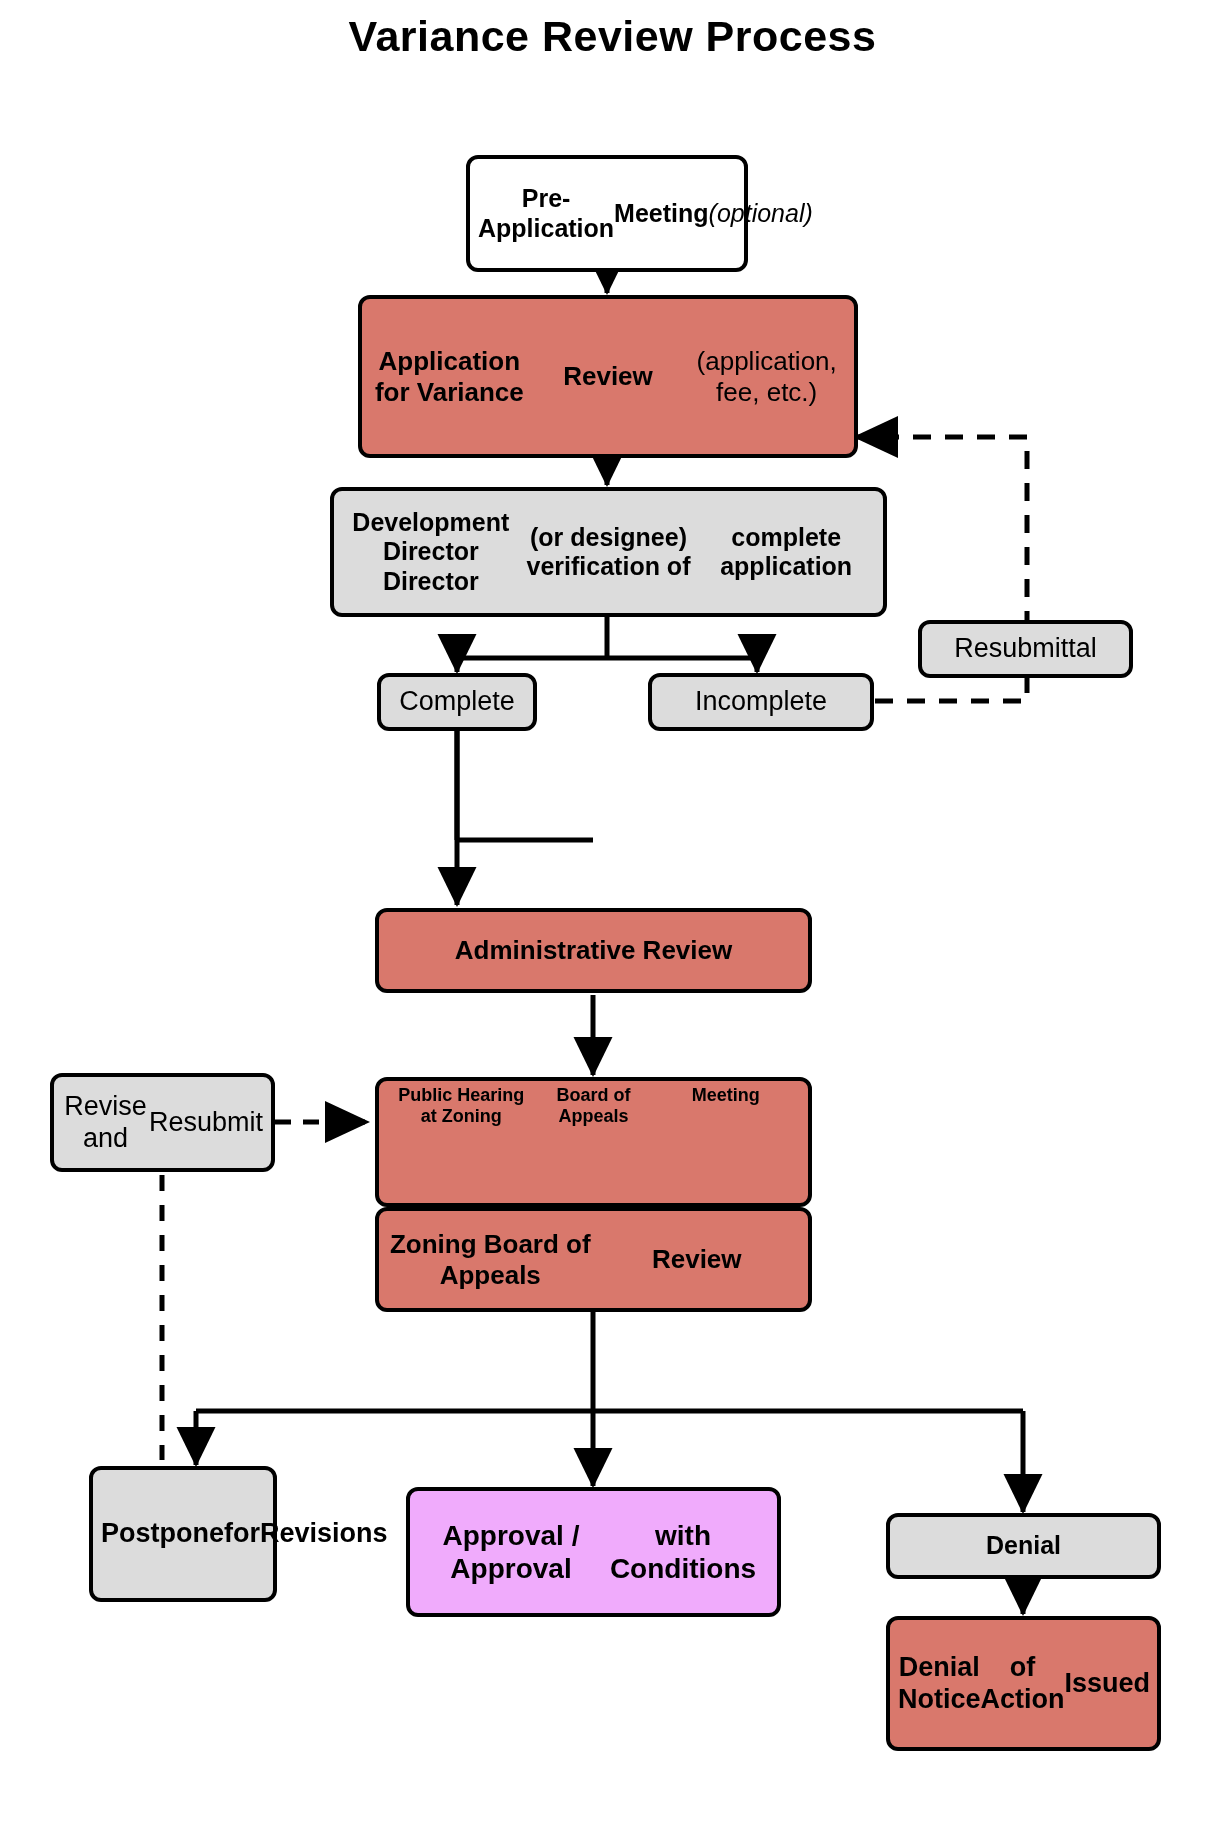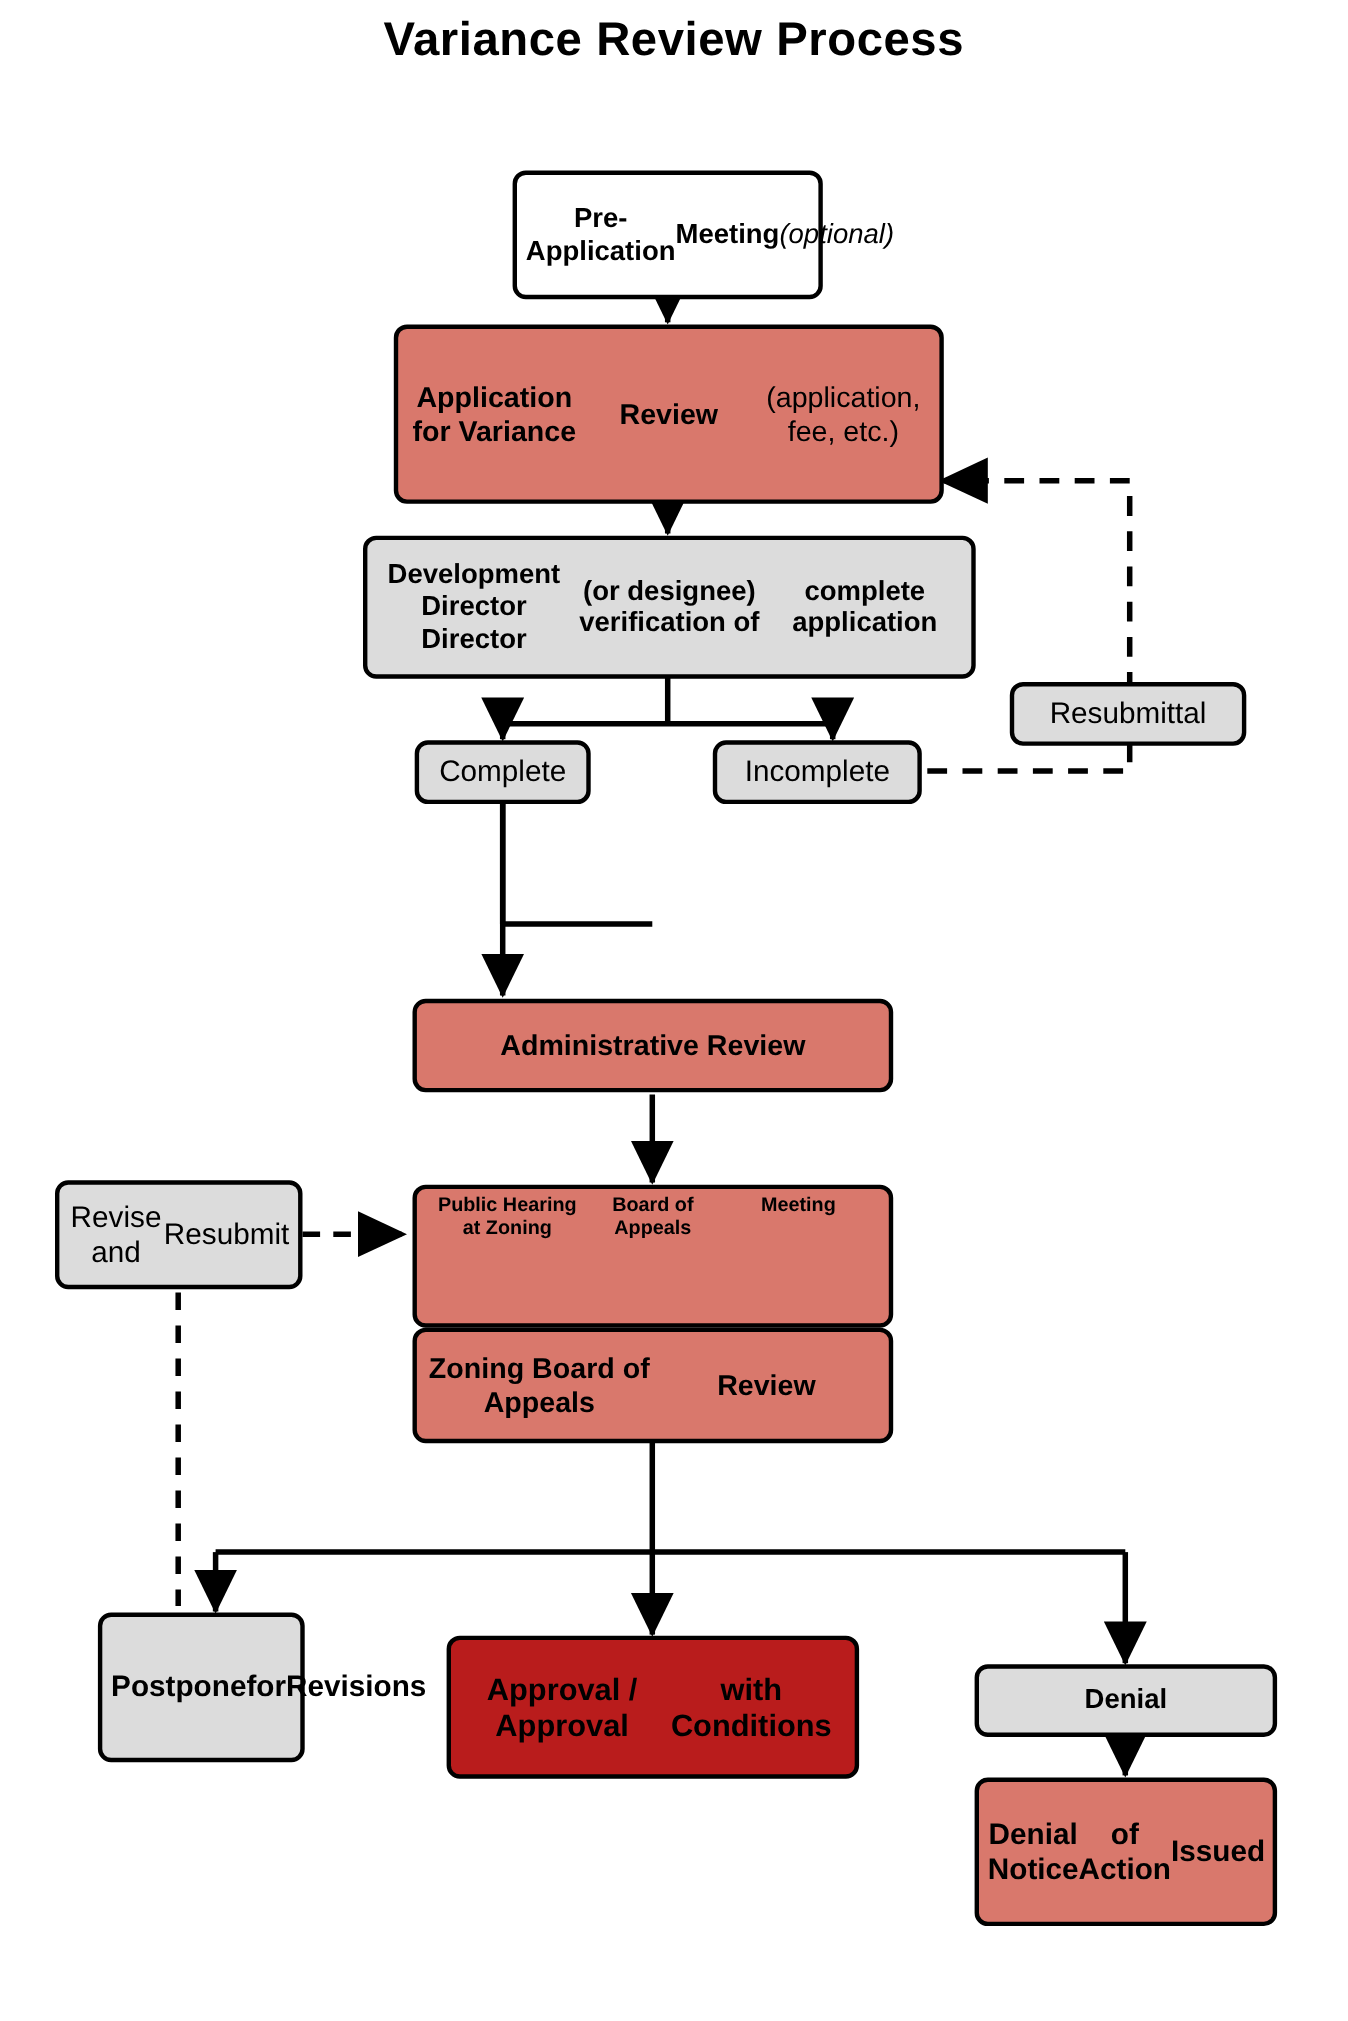--- a/index.html
+++ b/index.html
@@ -41,21 +41,21 @@
     align-items: center;
     text-align: center;
     color: #000;
     line-height: 1.18;
     padding: 4px 8px;
   }
   .node .ln { display: block; width: 100%; }
   .fill-white { background: #ffffff; }
   .fill-red   { background: #d9786c; }
   .fill-gray  { background: #dcdcdc; }
-  .fill-green { background: #b91c1c; padding-left: 15px; }
+  .fill-green { background: #f0abfc; padding-left: 15px; }
   .bold   { font-weight: bold; }
   .normal { font-weight: normal; }
   .italic { font-style: italic; font-weight: normal; }
 </style>
 </head>
 <body>
 
 <svg id="canvas" viewBox="0 0 1225 1837" aria-hidden="true">
   <defs>
     <marker id="arw" markerWidth="9" markerHeight="9" refX="7.6" refY="4.5" orient="auto" markerUnits="strokeWidth">
@@ -114,21 +114,21 @@
 </div>
 
 <div class="node fill-gray" style="left:918px; top:620px; width:215px; height:58px; font-size:27px;">
   <span class="ln normal">Resubmittal</span>
 </div>
 
 <div class="node fill-gray" style="left:377px; top:673px; width:160px; height:58px; font-size:27px;">
   <span class="ln normal">Complete</span>
 </div>
 
-<div class="node fill-gray" style="left:648px; top:673px; width:190px; height:58px; font-size:27px;">
+<div class="node fill-gray" style="left:648px; top:673px; width:226px; height:58px; font-size:27px;">
   <span class="ln normal">Incomplete</span>
 </div>
 
 <div class="node fill-red" style="left:375px; top:908px; width:437px; height:85px; font-size:26px;">
   <span class="ln bold">Administrative Review</span>
 </div>
 
 <div class="node fill-gray" style="left:50px; top:1073px; width:225px; height:99px; font-size:27px;">
   <span class="ln normal">Revise and</span>
   <span class="ln normal">Resubmit</span>

